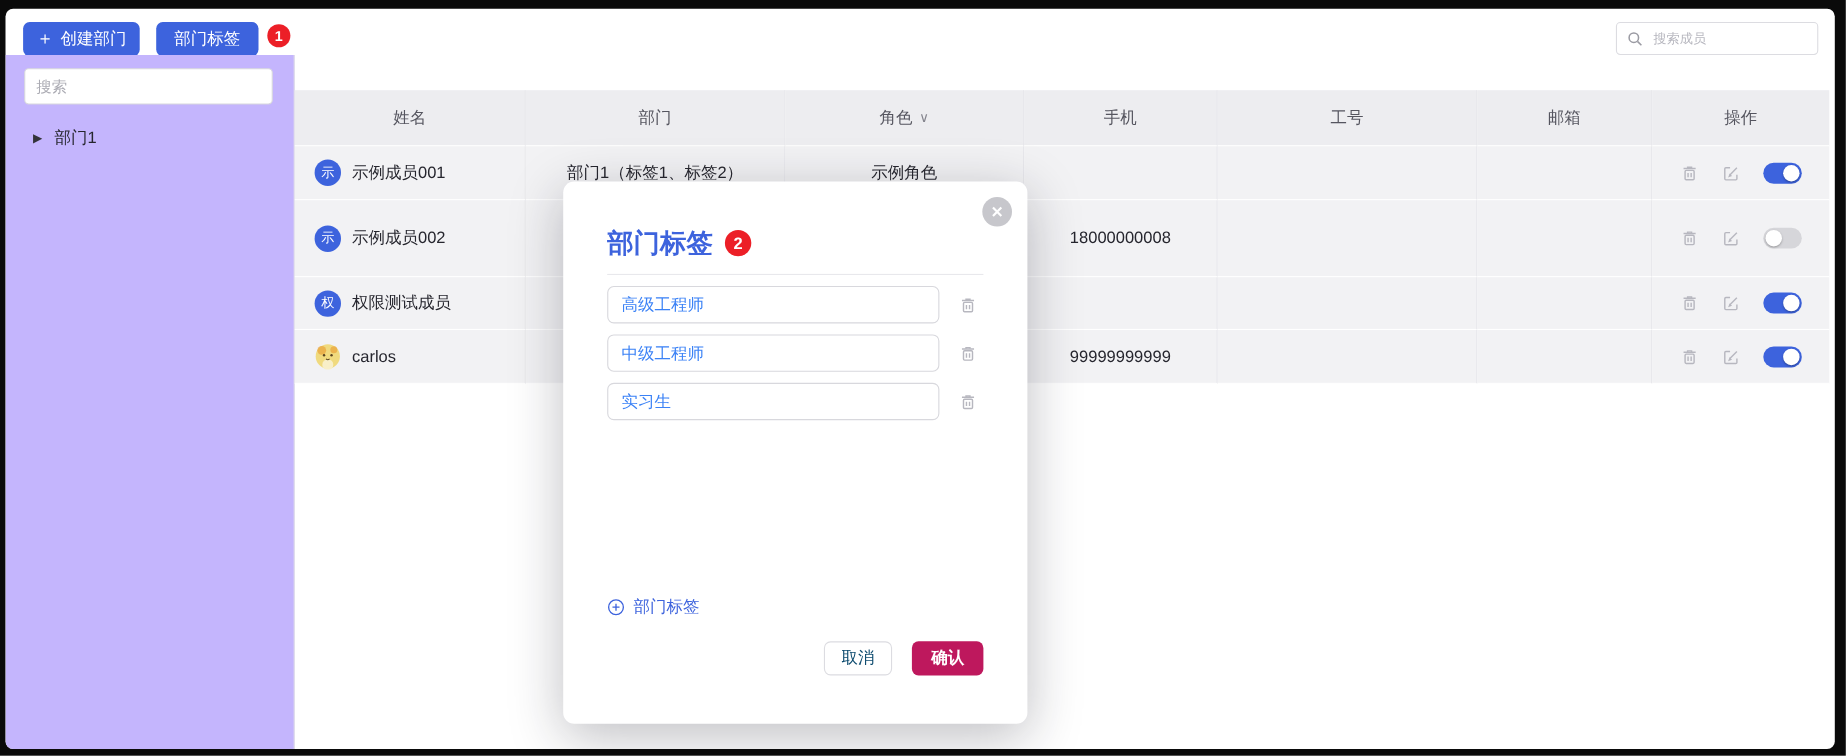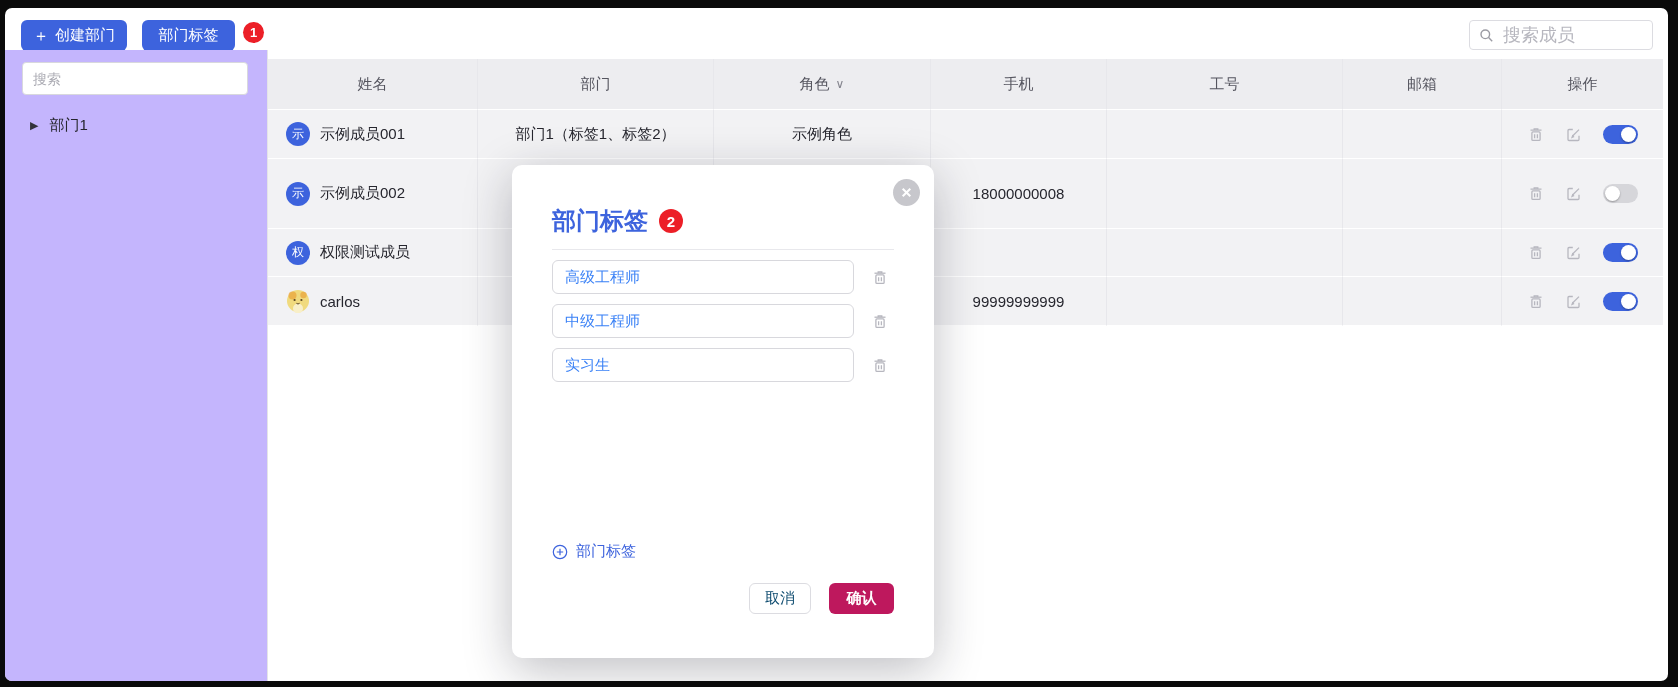--- a/index.html
+++ b/index.html
@@ -15,37 +15,37 @@
   #btn-create{left:16px;width:106px;}
   #btn-tags{left:137px;width:93px;}
   .plus-glyph{font-size:16px;line-height:1;}
   .step-badge{position:absolute;width:21px;height:21px;border-radius:50%;background:#EC1F27;
               color:#fff;font-size:13px;font-weight:bold;display:flex;align-items:center;
               justify-content:center;}
   #badge-1{left:238px;top:14px;}
   .member-search{position:absolute;right:15px;top:12px;width:164px;height:28px;
                  border:1px solid #dcdce1;border-radius:4px;background:#fff;
                  display:flex;align-items:center;padding:0 9px;gap:7px;box-sizing:content-box;}
-  .member-search input{border:none;outline:none;flex:1;font-size:18px;color:#333;
+  .member-search input{border:none;outline:none;flex:1;font-size:12px;color:#333;
                  font-family:inherit;background:transparent;min-width:0;}
   .member-search input::placeholder{color:#b6b6be;}
 
   
   .sidebar{position:absolute;left:0;top:42px;bottom:0;width:262px;background:#c4b5fd;
            border-right:1px solid #e4e4e8;}
   .side-search{position:absolute;left:17px;top:12px;width:204px;height:31px;
                border:1px solid #d8d8dd;border-radius:4px;padding:0 10px;font-size:14px;
                color:#333;outline:none;font-family:inherit;}
   .side-search::placeholder{color:#ababb3;}
   .tree-item{position:absolute;left:25px;top:66px;display:flex;align-items:center;gap:11px;
              font-size:15px;color:#26262e;cursor:pointer;}
   .tree-expander{font-size:11px;color:#33333a;}
 
   
-  .table{position:absolute;left:263px;top:51px;width:1395px;}
+  .table{position:absolute;left:263px;top:74px;width:1395px;}
   .trow{display:grid;grid-template-columns:210px 236px 217px 176px 236px 159px 161px;}
   .cell{display:flex;align-items:center;justify-content:center;background:#f2f2f4;
         border-right:1px solid #e7e7eb;border-bottom:1px solid #fff;
         font-size:15px;color:#26262e;box-sizing:border-box;}
   .trow .cell:last-child{border-right:none;}
   .thead .cell{height:51px;background:#ededf0;color:#55555f;gap:6px;}
   .chevron{font-size:12px;color:#84848d;}
   .rh1 .cell{height:49px;} .rh2 .cell{height:70px;} .rh3 .cell{height:48px;} .rh4 .cell{height:49px;}
   .cell.name{justify-content:flex-start;padding-left:18px;gap:10px;}
   .avatar{width:24px;height:24px;border-radius:50%;background:#3D63DD;color:#fff;

